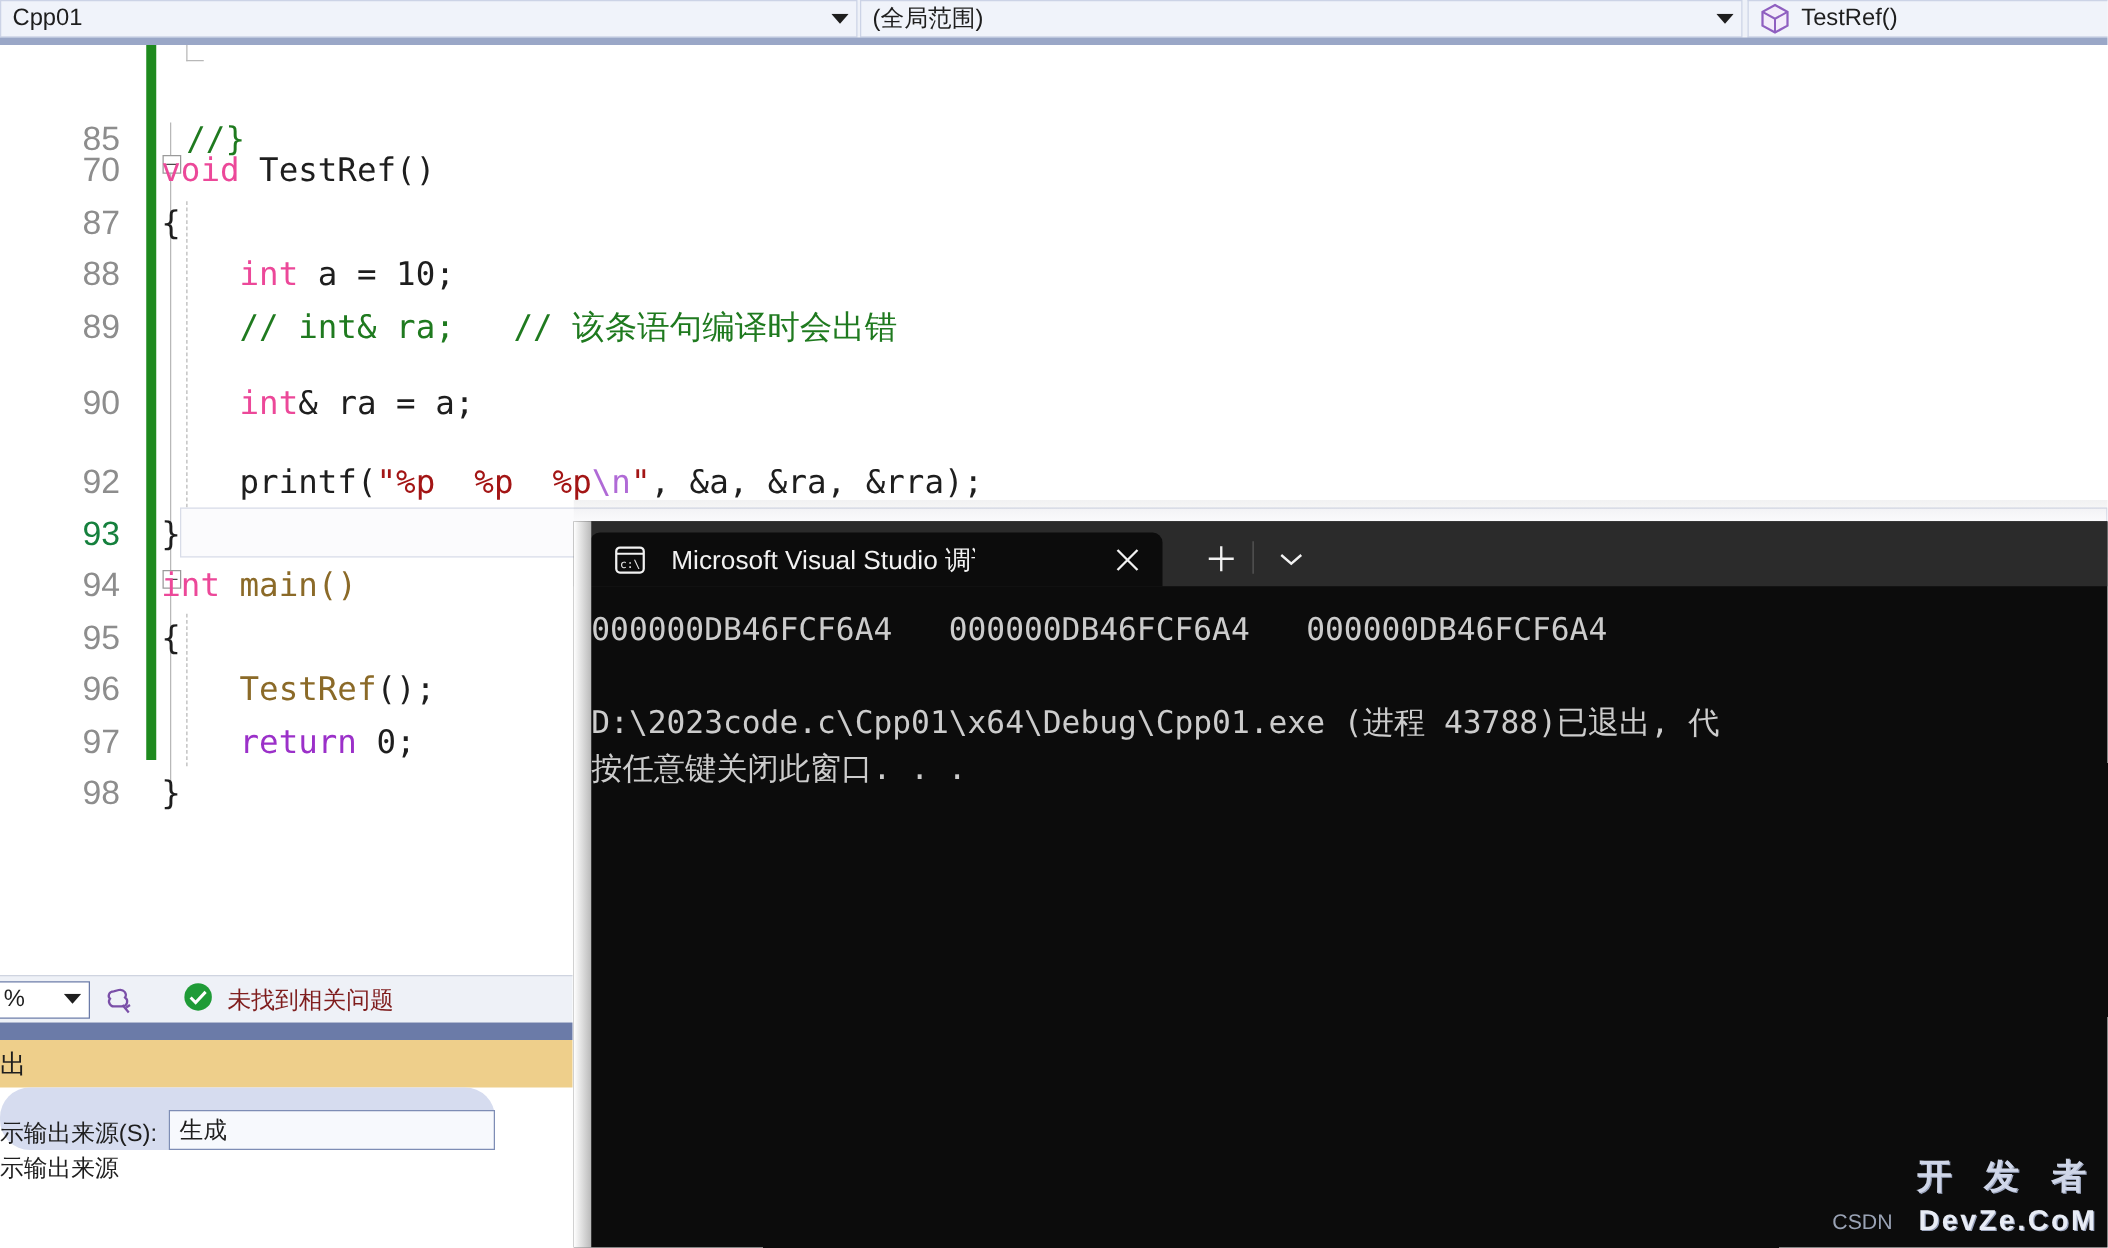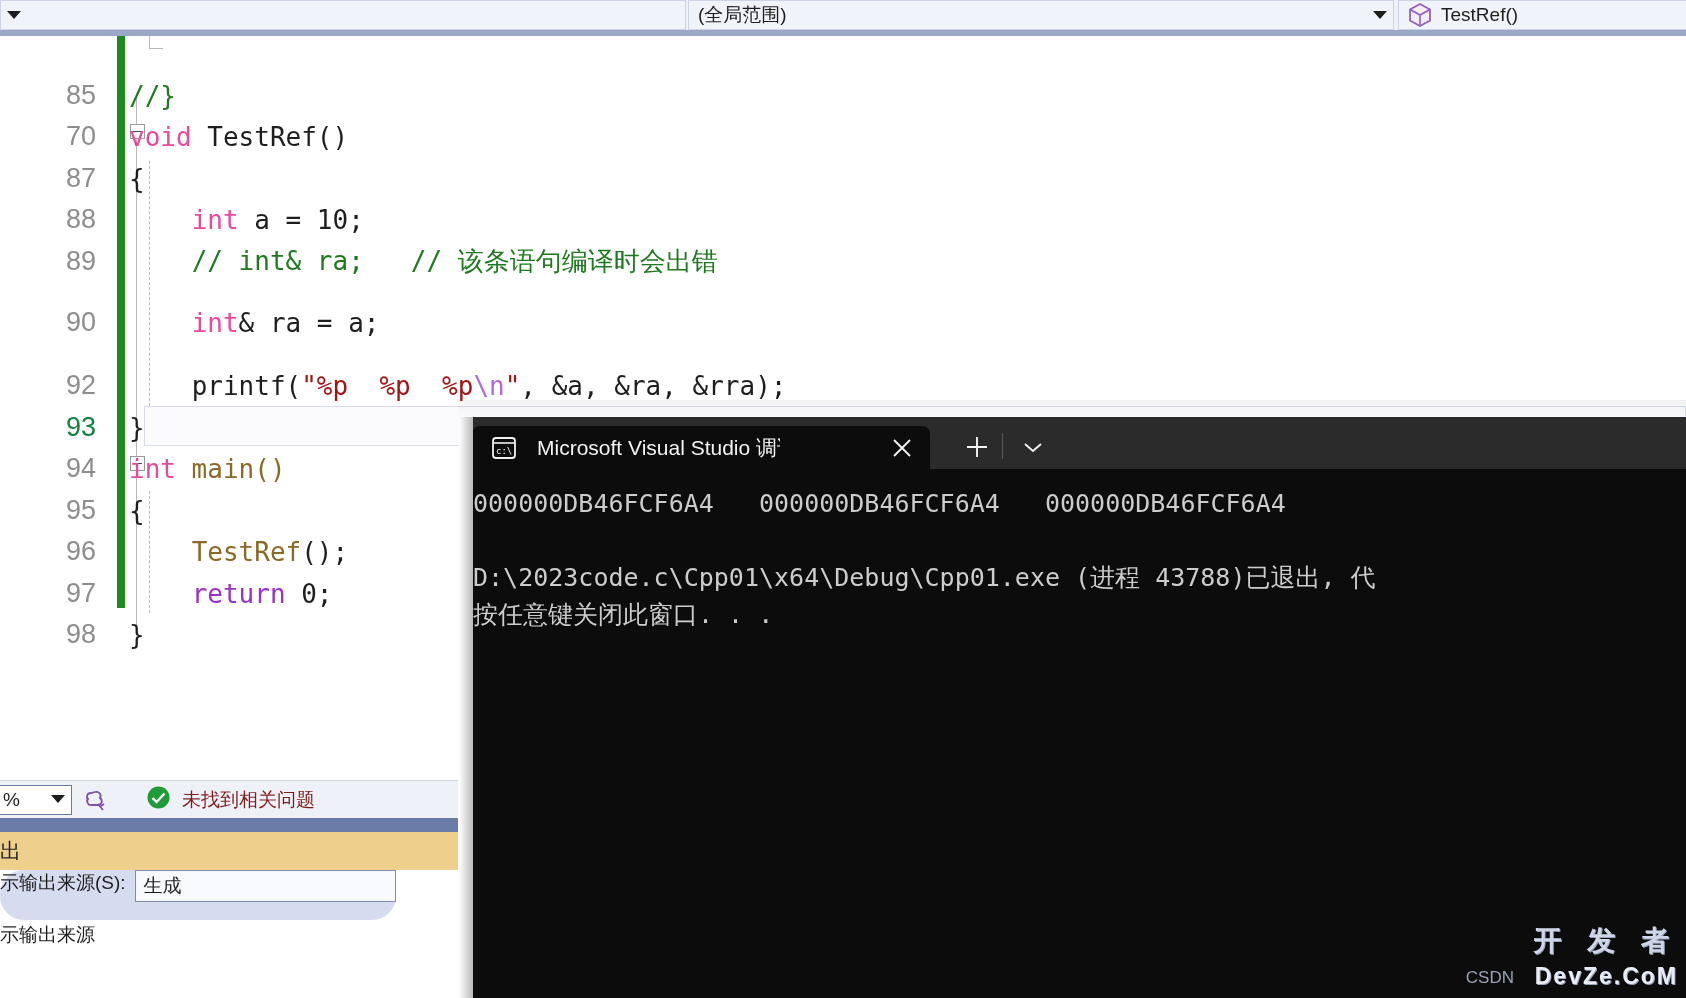--- a/index.html
+++ b/index.html
@@ -100,21 +100,21 @@
   #splitter-bar{
     position:absolute;left:0;top:818px;width:458px;height:14px;background:#6b7ba8;
   }
   #output-tab{
     position:absolute;left:0;top:832px;width:458px;height:38px;background:#eecf8b;
     display:flex;align-items:center;
   }
   #output-tab .ot{font-size:21px;color:#1e1e1e;padding-left:0px;}
   #output-toolbar{
     position:absolute;left:0;top:870px;width:396px;height:50px;background:#d6dcef;
-    display:flex;align-items:flex-start;border-radius:24px;
+    display:flex;align-items:flex-end;border-radius:24px;
   }
   #output-toolbar .lbl{font-size:19px;color:#1e1e1e;white-space:nowrap;}
   #source-select{
     margin-left:9px;width:300px;height:32px;background:#f7f9fd;border:1px solid #7e8db5;
     box-sizing:border-box;display:flex;align-items:center;
   }
   #source-select .st{font-size:19px;color:#1e1e1e;padding-left:8px;flex:1;font-family:Liberation Serif, serif;}
   #output-body{
     position:absolute;left:0;top:920px;width:458px;height:78px;background:#ffffff;
     overflow:hidden;
@@ -188,20 +188,21 @@
   #wm-csdn{
     position:absolute;right:172px;bottom:10px;font-size:17px;color:#9aa3b5;
   }
 </style>
 </head>
 <body>
 
 <div id="nav-bar">
 
   <div class="nav-combo" id="nav-combo-project">
+    <span class="nav-combo-text">Cpp01</span>
     <span class="nav-caret">
       <svg width="14" height="9" viewBox="0 0 14 9">
           <path d="M0 0 L14 0 L7 8 Z" fill="#1e1e1e"></path>
         </svg>
     </span>
   </div>
 
   <div class="nav-combo" id="nav-combo-scope">
     <span class="nav-combo-text">(全局范围)</span>
     <span class="nav-caret">
@@ -232,21 +233,21 @@
   <div class="vguide" style="left:136px;top:62px;height:330px;"></div>
   <div class="vguide dash" style="left:149px;top:125px;height:245px;"></div>
   <div class="vguide" style="left:136px;top:398px;height:200px;"></div>
   <div class="vguide dash" style="left:149px;top:455px;height:122px;"></div>
 
   <div class="fold-box" style="left:130px;top:88px;"></div>
   <div class="fold-box" style="left:130px;top:420px;"></div>
 
   <div id="active-line"></div>
 
-  <div class="code-row" style="top:39px;">
+  <div class="code-row" style="top:55px;gap:20px;">
     <span class="ln">85</span>
     <span class="code-text"><span class="cmt">//}</span></span>
   </div>
 
   <div class="code-row" style="top:80px;">
     <span class="ln">70</span>
     <span class="code-text"><span class="kw">void</span><span> TestRef()</span></span>
   </div>
 
   <div class="code-row" style="top:122px;">

